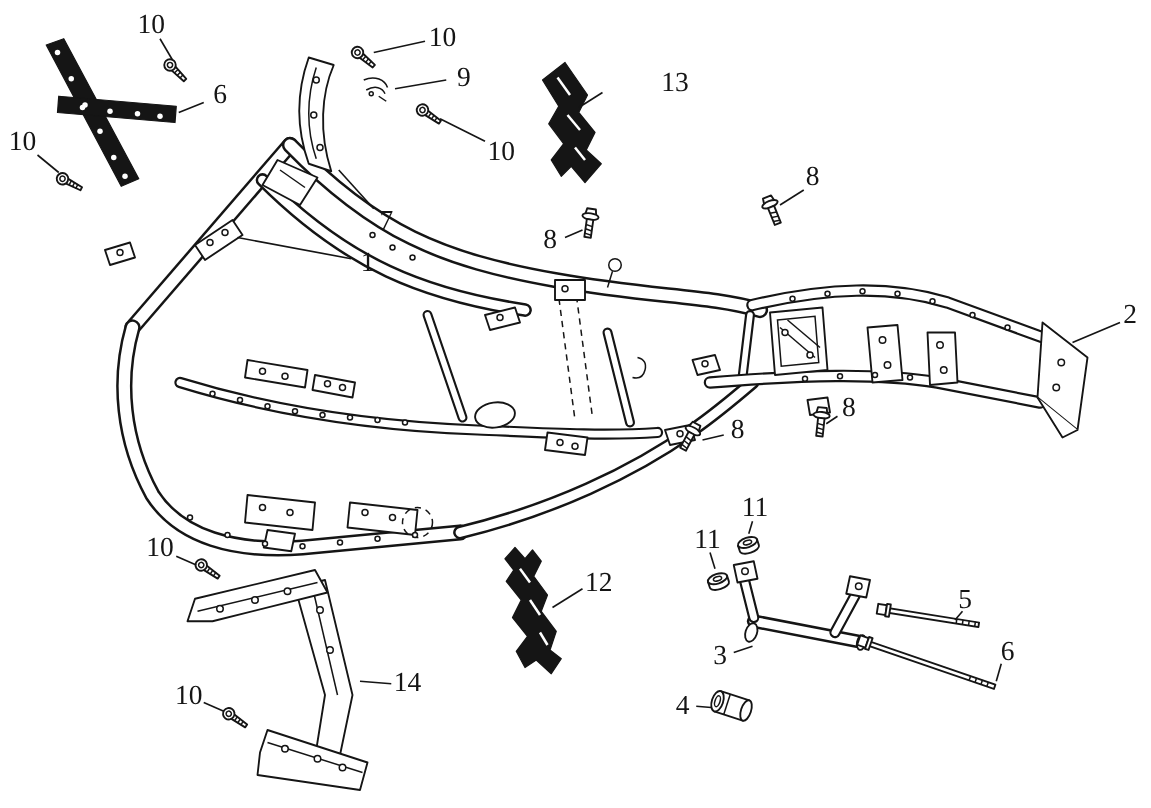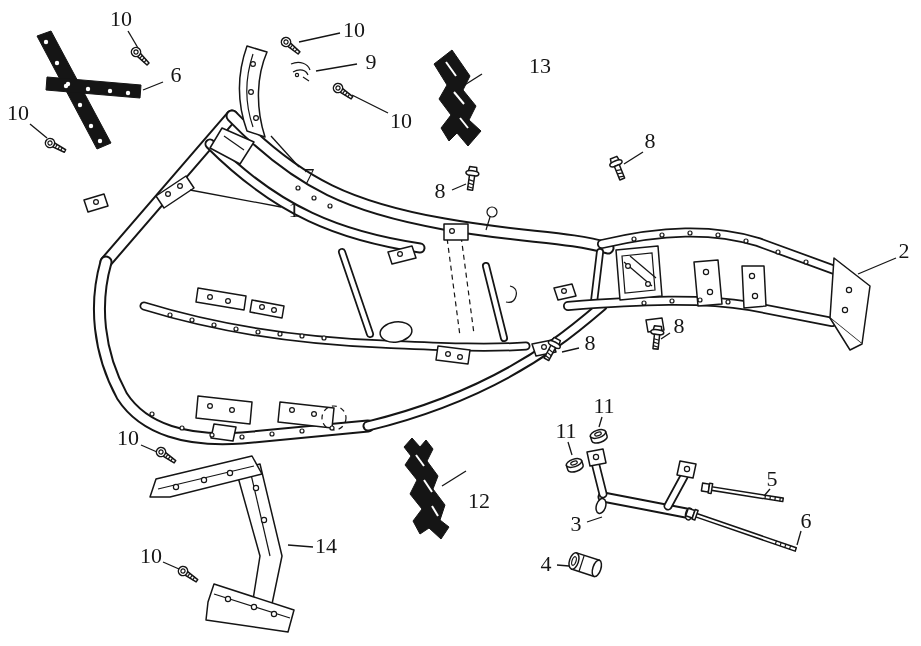--- a/index.html
+++ b/index.html
@@ -345,21 +345,21 @@
       <div class="callout" style="left: 650px; top: 141px;">8</div>
       <div class="callout" style="left: 440px; top: 191px;">8</div>
       <div class="callout" style="left: 309px; top: 176px;">7</div>
       <div class="callout" style="left: 294px; top: 210px;">1</div>
       <div class="callout" style="left: 904px; top: 251px;">2</div>
       <div class="callout" style="left: 590px; top: 343px;">8</div>
       <div class="callout" style="left: 679px; top: 326px;">8</div>
       <div class="callout" style="left: 128px; top: 438px;">10</div>
       <div class="callout" style="left: 604px; top: 406px;">11</div>
       <div class="callout" style="left: 566px; top: 431px;">11</div>
-      <div class="callout" style="left: 479px; top: 466px; margin-top: 35px;">12</div>
+      <div class="callout" style="left: 479px; top: 466px;">12</div>
       <div class="callout" style="left: 772px; top: 479px;">5</div>
       <div class="callout" style="left: 806px; top: 521px;">6</div>
       <div class="callout" style="left: 576px; top: 524px;">3</div>
       <div class="callout" style="left: 546px; top: 564px;">4</div>
       <div class="callout" style="left: 326px; top: 546px;">14</div>
       <div class="callout" style="left: 151px; top: 556px;">10</div>
     </div>
 </div>
 
 </body></html>

